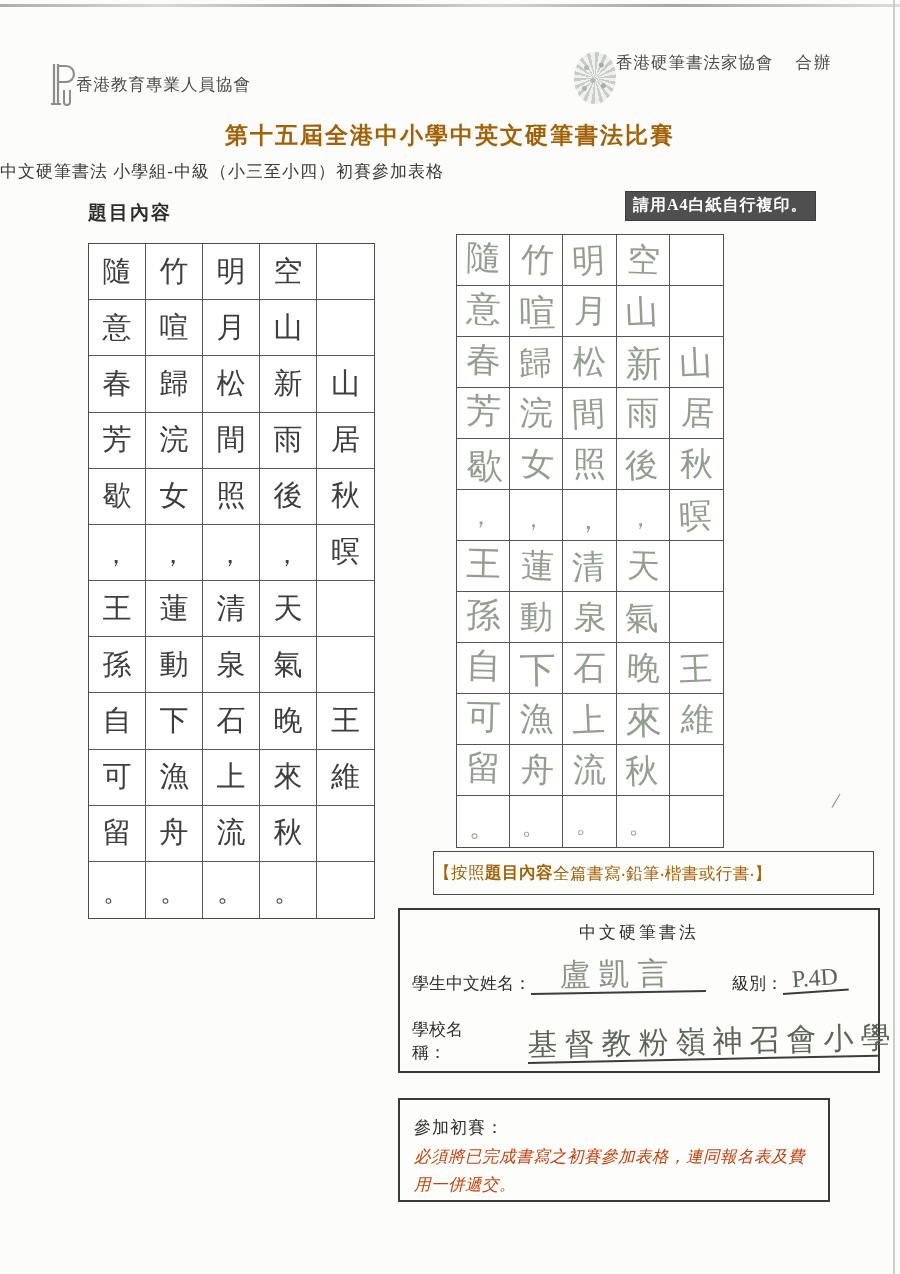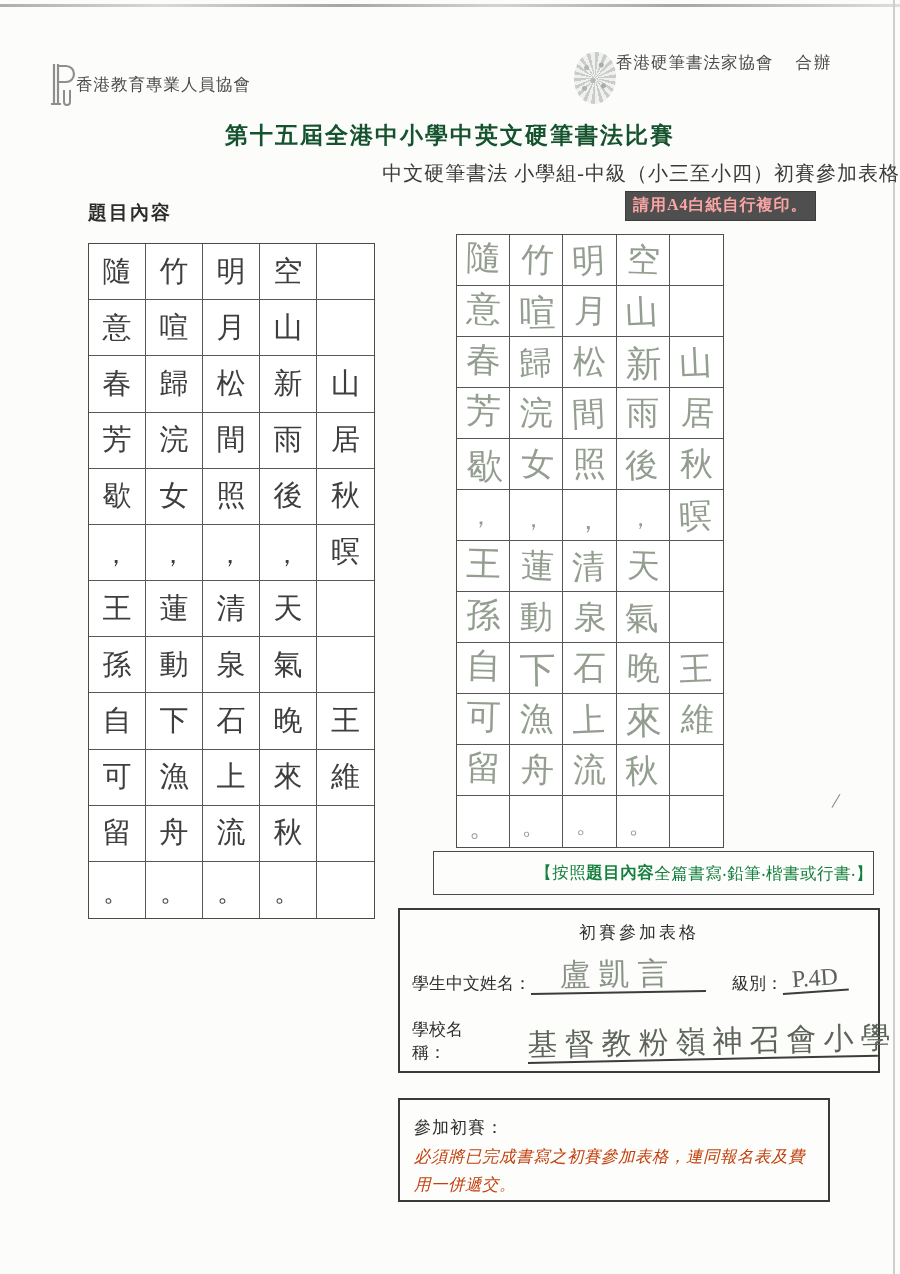--- a/index.html
+++ b/index.html
@@ -30,25 +30,25 @@
       radial-gradient(circle at 30% 30%, #9aa09a 0 2px, transparent 3px),
       radial-gradient(circle at 65% 25%, #8d938d 0 2px, transparent 3px),
       radial-gradient(circle at 45% 55%, #99a099 0 2px, transparent 3px),
       radial-gradient(circle at 70% 65%, #8f958f 0 2px, transparent 3px),
       radial-gradient(circle at 25% 70%, #969c96 0 2px, transparent 3px),
       repeating-conic-gradient(#b9beb9 0 9deg, #eceeec 9deg 20deg);
     opacity:.75;}
 
   
   .title{position:absolute;top:120px;left:0;width:100%;text-align:center;
-    font-size:23px;font-weight:bold;color:#14532d;letter-spacing:2px;}
-  .subtitle{position:absolute;top:160px;left:0;width:100%;text-align:right;
-    font-size:20px;color:#3a3a3a;letter-spacing:1px;}
-
-  .copy-badge{position:absolute;left:626px;top:192px;background:#4f4f4f;color:#fca5a5;
+    font-size:23px;font-weight:bold;color:#a16207;letter-spacing:2px;}
+  .subtitle{position:absolute;top:160px;left:0;width:100%;text-align:left;
+    font-size:17px;color:#3a3a3a;letter-spacing:1px;}
+
+  .copy-badge{position:absolute;left:626px;top:192px;background:#4f4f4f;color:#ffffff;
     font-size:16px;font-weight:bold;padding:3px 7px 4px;letter-spacing:1px;
     box-shadow:0 0 0 1px #3c3c3c;}
   .section-label{position:absolute;left:88px;top:200px;font-size:19px;font-weight:bold;
     color:#2c2c2c;letter-spacing:2px;}
 
   
   .grid{position:absolute;display:grid;grid-template-columns:repeat(5,1fr);grid-auto-rows:1fr;
     background:#fff;}
   .grid .cell{display:flex;align-items:center;justify-content:center;overflow:visible;}
   .grid .cell:nth-child(5n){border-right:none !important;}
@@ -66,22 +66,22 @@
   .hw .cell.punct{align-items:flex-end;justify-content:flex-start;
     padding:0 0 6px 12px;font-size:24px;box-sizing:border-box;}
   .hw .glyph{display:block;transform-origin:center;}
   .hw .cell:nth-child(2n) .glyph{transform:rotate(2deg) translate(1px,0);}
   .hw .cell:nth-child(3n) .glyph{transform:rotate(-2.5deg) translate(-1px,1px);}
   .hw .cell:nth-child(5n+1) .glyph{transform:rotate(1.5deg) translate(0,-2px) scale(1.05);}
   .hw .cell:nth-child(7n) .glyph{transform:rotate(-1deg) scale(1.1) translate(1px,2px);}
 
   
   .instruction-box{position:absolute;left:433px;top:851px;width:439px;height:42px;
-    border:1.5px solid #4a4a4a;display:flex;align-items:center;justify-content:flex-end;
-    font-size:16.5px;color:#15803d;letter-spacing:.5px;background:#fdfdfc;}
+    border:1.5px solid #4a4a4a;display:flex;align-items:center;justify-content:flex-start;
+    font-size:16.5px;color:#a16207;letter-spacing:.5px;background:#fdfdfc;}
   .instruction-box .b{font-weight:bold;}
 
   
   .form-box{position:absolute;left:398px;top:908px;width:482px;height:165px;
     border:2px solid #3a3a3a;background:#fdfdfc;box-sizing:border-box;}
   .form-header{margin-top:11px;text-align:center;font-size:17px;color:#2f2f2f;letter-spacing:3px;}
   .form-row{position:absolute;display:flex;align-items:flex-end;font-size:17px;color:#2f2f2f;}
   .row-name{left:12px;top:50px;}
   .row-school{left:12px;top:108px;gap:34px;}
   .fill{border-bottom:2px solid #3c3c3c;text-align:center;line-height:1;}
@@ -494,21 +494,21 @@
       </div>
     </div>
 
   <div class="instruction-box">
     <span>【按照</span>
       <span class="b">題目內容</span>
       <span>全篇書寫‧鉛筆‧楷書或行書‧】</span>
   </div>
 
   <div class="form-box">
-    <div class="form-header">初賽參加表格</div>
+    <div class="form-header">中文硬筆書法</div>
     <div class="form-row row-name">
       <span>學生中文姓名：</span>
       <span class="fill name-fill">盧凱言</span>
       <span class="class-label">級別：</span>
       <span class="fill class-fill">P.4D</span>
     </div>
     <div class="form-row row-school">
       <span>學校名稱：</span>
       <span class="fill school-fill">基督教粉嶺神召會小學</span>
     </div>

